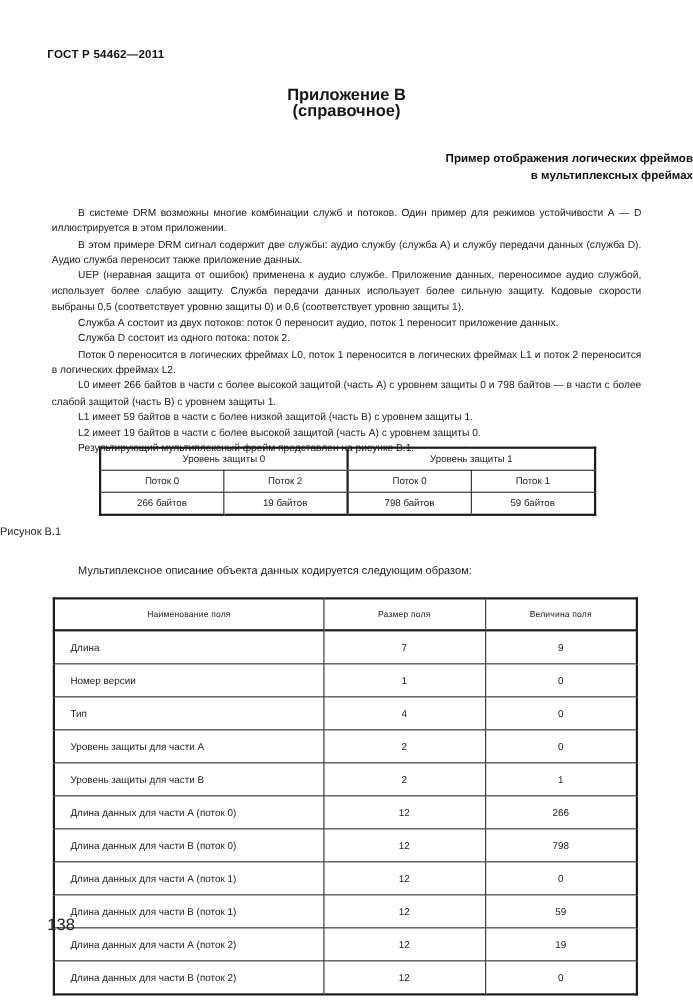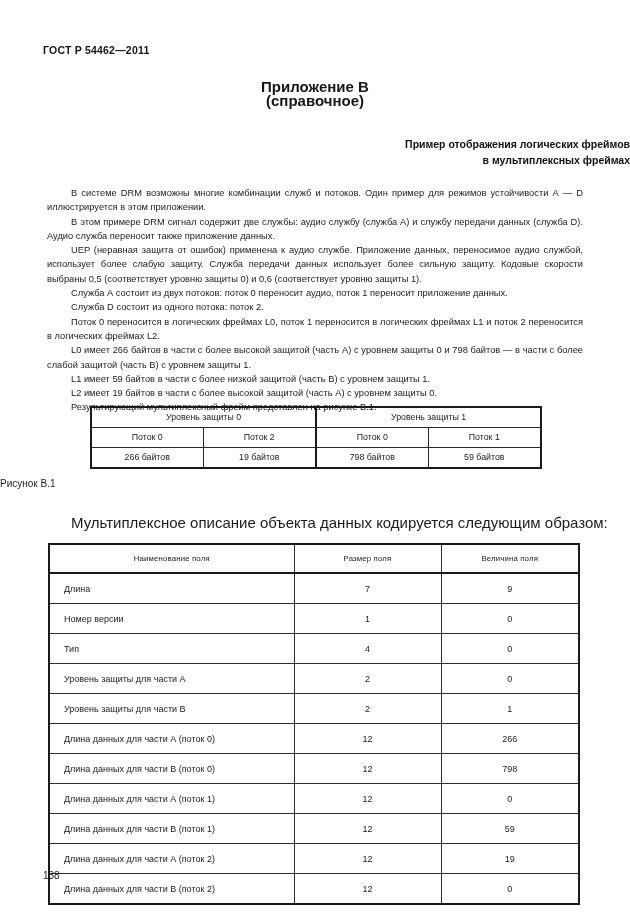--- a/index.html
+++ b/index.html
@@ -134,21 +134,21 @@
     text-align: left;
     font-size: 10px;
     color: #1d1d1d;
   }
 
   
   .lead-in {
     position: absolute;
     left: 71px;
     top: 514px;
-    font-size: 15px;
+    font-size: 10px;
     color: #1b1b1b;
     white-space: nowrap;
   }
 
   
   .data-table-wrap {
     position: absolute;
     left: 48px;
     top: 543px;
   }
@@ -197,23 +197,22 @@
   }
   .dcol-name { width: 245px; }
   .dcol-size { width: 147px; }
   .dcol-value { width: 138px; }
 
   
   .page-number {
     position: absolute;
     left: 43px;
     top: 832px;
-    font-size: 10px;
+    font-size: 15px;
     color: #1d1d1d;
-    margin-top: 38px;
   }
 </style>
 </head>
 <body>
 
 <div class="page">
 
   <div class="doc-header">ГОСТ Р 54462—2011</div>
 
   <div class="annex-block">

